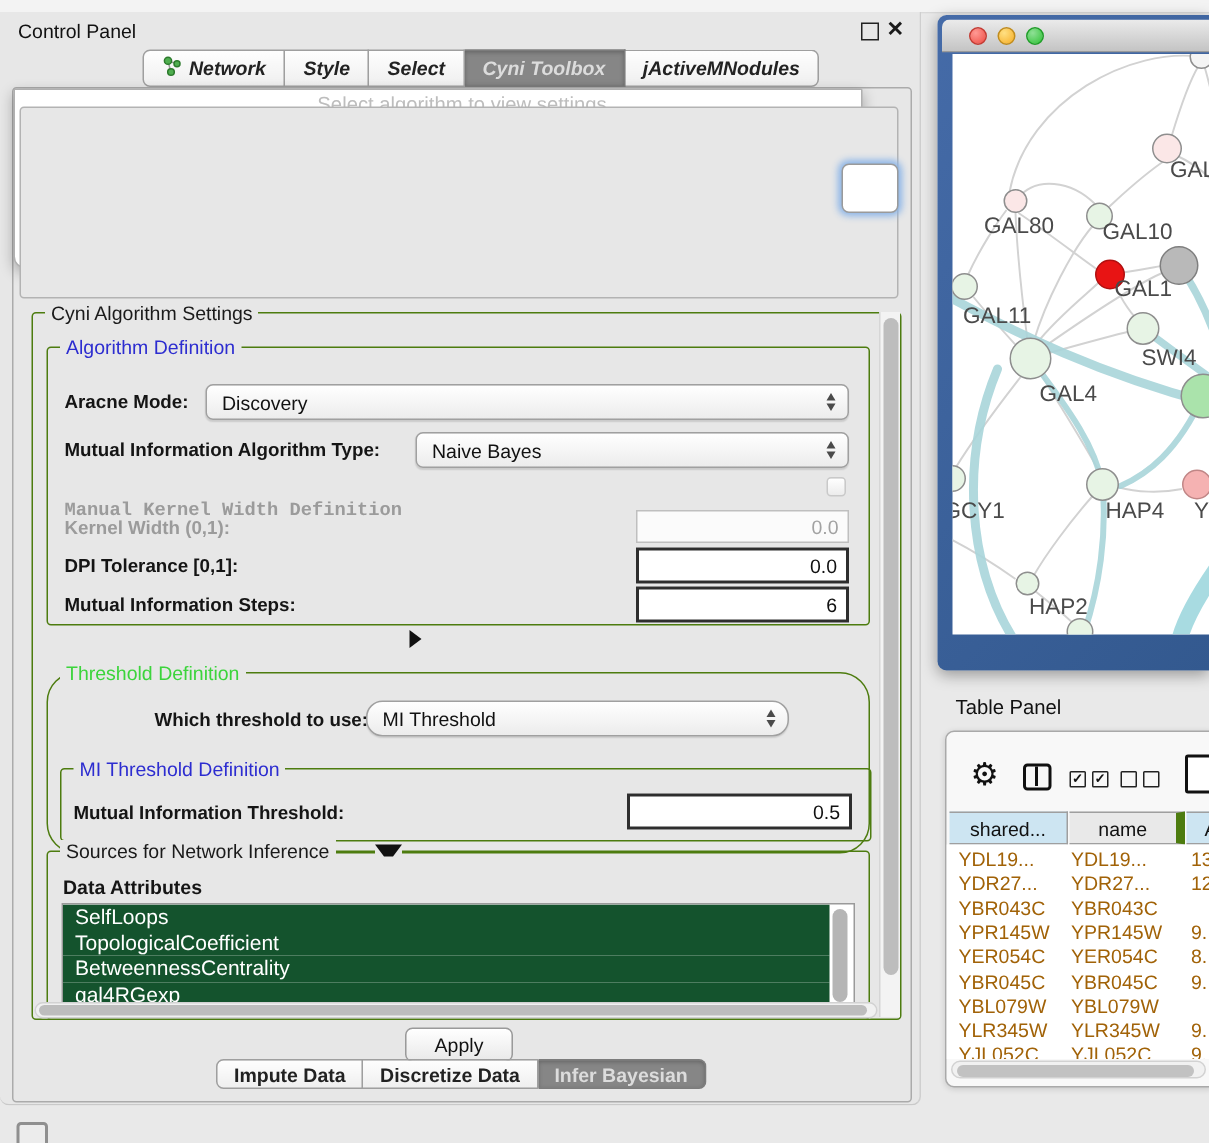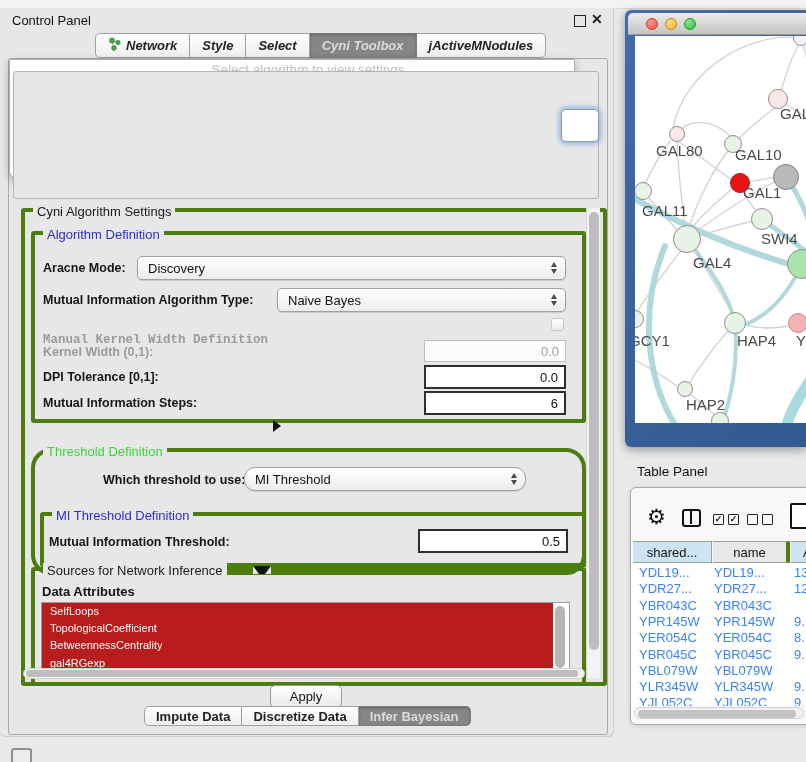--- a/index.html
+++ b/index.html
@@ -35,42 +35,42 @@
 
   
   #popup{left:16px;top:49px;width:564px;height:118px;background:#fff;border:1px solid #b0b0b0;border-radius:1px 1px 8px 8px;
          box-shadow:0 3px 9px rgba(0,0,0,.28);z-index:50;}
   #popup .prompt{position:absolute;left:0;top:3px;width:100%;text-align:center;font-size:13.5px;color:#bdbdbd;}
   #popup .items{position:absolute;left:0;top:19px;width:100%;}
   .pitem{height:16.2px;line-height:16.2px;font-size:13.5px;color:#111;padding-left:17px;}
   .pitem.bold{font-weight:700;}
 
   
-  .group{border:4px solid #4d7c0f;border-radius:3px;}
+  .group{border:1px solid #4d7c0f;border-radius:3px;}
   .legend{position:absolute;top:-8px;left:8px;background:#e7e7e7;padding:0 4px;font-size:13px;color:#1a1a1a;white-space:nowrap;}
   .legend.blue{color:#2d2dd0;}
   .legend.green{color:#3cd43c;}
 
   .lbl{font-size:12.5px;font-weight:700;color:#151515;white-space:nowrap;}
   .lbl.dis{color:#9b9b9b;}
   .plain{font-size:13.5px;color:#111;white-space:nowrap;}
 
   .combo{height:24px;border:1px solid #a0a0a0;border-radius:5px;background:linear-gradient(#ffffff,#ececec);
          box-shadow:0 1px 1px rgba(0,0,0,.12);font-size:13px;color:#111;display:flex;align-items:center;padding-left:10px;box-sizing:border-box;}
   .arrows{position:absolute;right:8px;top:5px;display:flex;flex-direction:column;gap:2px;}
   .tri-up{width:0;height:0;border-left:3.5px solid transparent;border-right:3.5px solid transparent;border-bottom:5px solid #4a4a4a;}
   .tri-dn{width:0;height:0;border-left:3.5px solid transparent;border-right:3.5px solid transparent;border-top:5px solid #4a4a4a;}
 
   .field{background:#fff;border:2px solid #2e2e2e;font-size:13px;color:#111;display:flex;align-items:center;
          justify-content:flex-end;padding-right:6px;box-sizing:border-box;}
   .field.dis{border:1px solid #bfbfbf;background:#fbfbfb;color:#a2a2a2;}
   .cb{width:13px;height:13px;border:1px solid #c9c9c9;border-radius:3px;background:linear-gradient(#ffffff,#ececec);box-sizing:border-box;}
 
   .attr-list{border:1px solid #9a9a9a;background:#fff;overflow:hidden;}
-  .attr-item{height:17.2px;line-height:17.2px;background:#b91c1c;color:#fff;font-size:11px;padding-left:8px;width:503px;}
+  .attr-item{height:17.2px;line-height:17.2px;background:#14532d;color:#fff;font-size:14px;padding-left:8px;width:503px;}
   .ilsb{position:absolute;left:513px;top:3px;width:10px;height:62px;background:#b5b5b5;border-radius:5px;}
 
   .sbtrack-v{background:#f3f3f3;border-left:1px solid #d6d6d6;}
   .sbthumb{background:#bdbdbd;border-radius:5px;}
   .sbtrack-h{background:#f1f1f1;border:1px solid #d2d2d2;border-radius:6px;box-sizing:border-box;}
 
   .btn{background:linear-gradient(#ffffff,#e9e9e9);border:1px solid #9a9a9a;border-radius:5px;
        font-size:13px;color:#111;display:flex;align-items:center;justify-content:center;}
 
   
@@ -94,21 +94,21 @@
   .ticon{color:#111;}
   #icon-gear{left:16px;top:18px;font-size:21px;line-height:21px;}
   #icon-pane{left:51px;top:21px;width:19px;height:18px;border:2.5px solid #111;border-radius:3px;box-sizing:border-box;}
   #icon-pane::after{content:"";position:absolute;left:5.5px;top:0;width:2.5px;height:13px;background:#111;}
   .cbx{width:11px;height:11px;border:1.5px solid #222;border-radius:1px;box-sizing:border-box;font-size:9px;line-height:9px;font-weight:700;color:#111;text-align:center;}
   #icon-checked{left:82px;top:26px;display:flex;gap:4px;}
   #icon-unchecked{left:116px;top:26px;display:flex;gap:4px;}
   #icon-page{left:159px;top:15px;width:20px;height:26px;border:2.5px solid #111;border-radius:2px;box-sizing:border-box;background:#fff;}
   .thead{top:53px;height:22px;border-top:1px solid #9f9f9f;border-bottom:1px solid #9f9f9f;font-size:13px;color:#111;
          display:flex;align-items:center;justify-content:center;box-sizing:border-box;}
-  .trow{position:absolute;width:176px;height:16.3px;font-size:13px;color:#3b82f6;text-decoration:underline;}
+  .trow{position:absolute;width:176px;height:16.3px;font-size:13px;color:#a16207;text-decoration:underline;}
   .trow span{position:absolute;white-space:nowrap;overflow:hidden;}
   .tc1{left:8px;width:70px;}
   .tc2{left:83px;width:72px;}
   .tc3{left:163px;width:13px;}
 
   #minigrip{left:11px;top:748px;width:17px;height:14px;border:2px solid #8f8f8f;border-radius:3px;background:#ececec;}
 </style>
 </head>
 <body>
 
@@ -347,21 +347,21 @@
       <span class="cbx">✓</span>
         <span class="cbx">✓</span>
     </div>
     <div id="icon-unchecked" class="abs">
       <span class="cbx"></span>
         <span class="cbx"></span>
     </div>
     <div id="icon-page" class="abs"></div>
 
     <div class="abs thead" style="left:2px;width:79px;background:#cde5f2;border-right:1px solid #9f9f9f;">shared...</div>
-    <div class="abs thead" style="left:82px;width:77px;background:#e9e9e9;border-right:4px solid #4d7c0f;">name</div>
+    <div class="abs thead" style="left:82px;width:77px;background:#e9e9e9;border-right:6px solid #4d7c0f;">name</div>
     <div class="abs thead" style="left:160px;width:16px;background:#cde5f2;justify-content:flex-start;padding-left:12px;">A</div>
 
     <div class="abs" style="left:0;top:75px;width:176px;height:143px;overflow:hidden;background:#fff;">
       <div class="trow" style="top:2px;">
         <span class="tc1">YDL19...</span>
           <span class="tc2">YDL19...</span>
           <span class="tc3">13</span>
       </div>
       <div class="trow" style="top:18.3px;">
         <span class="tc1">YDR27...</span>

